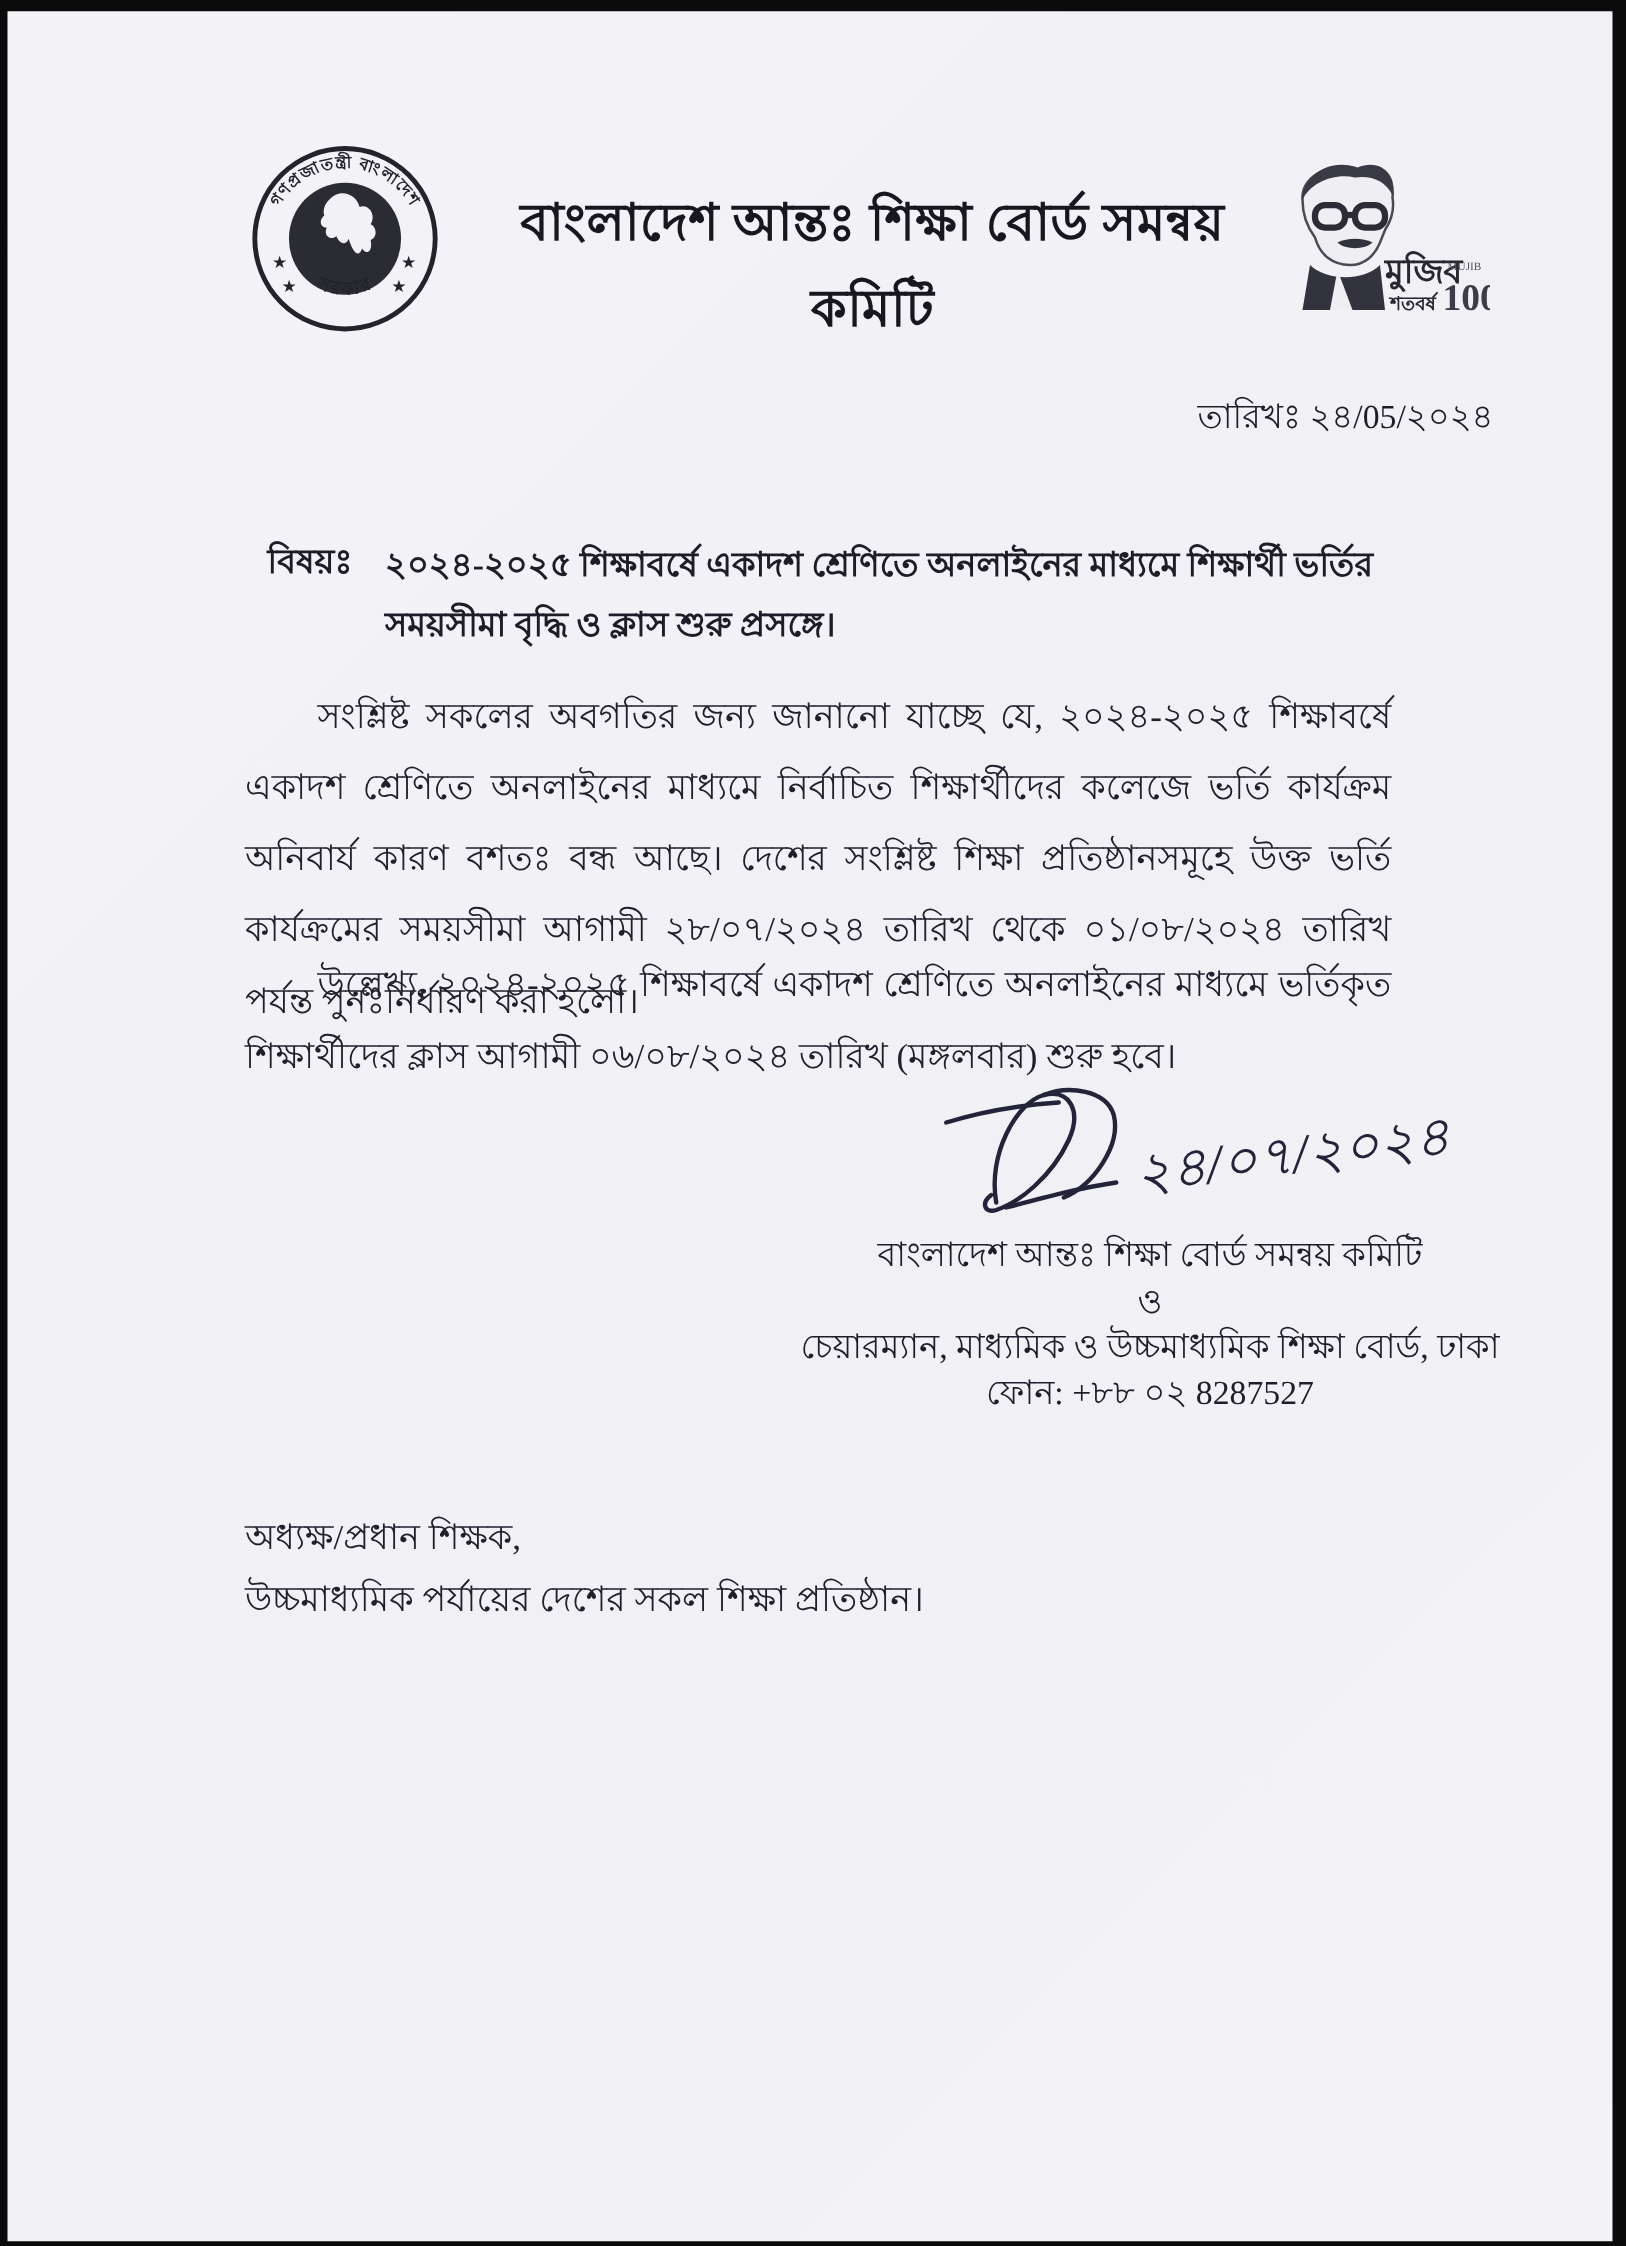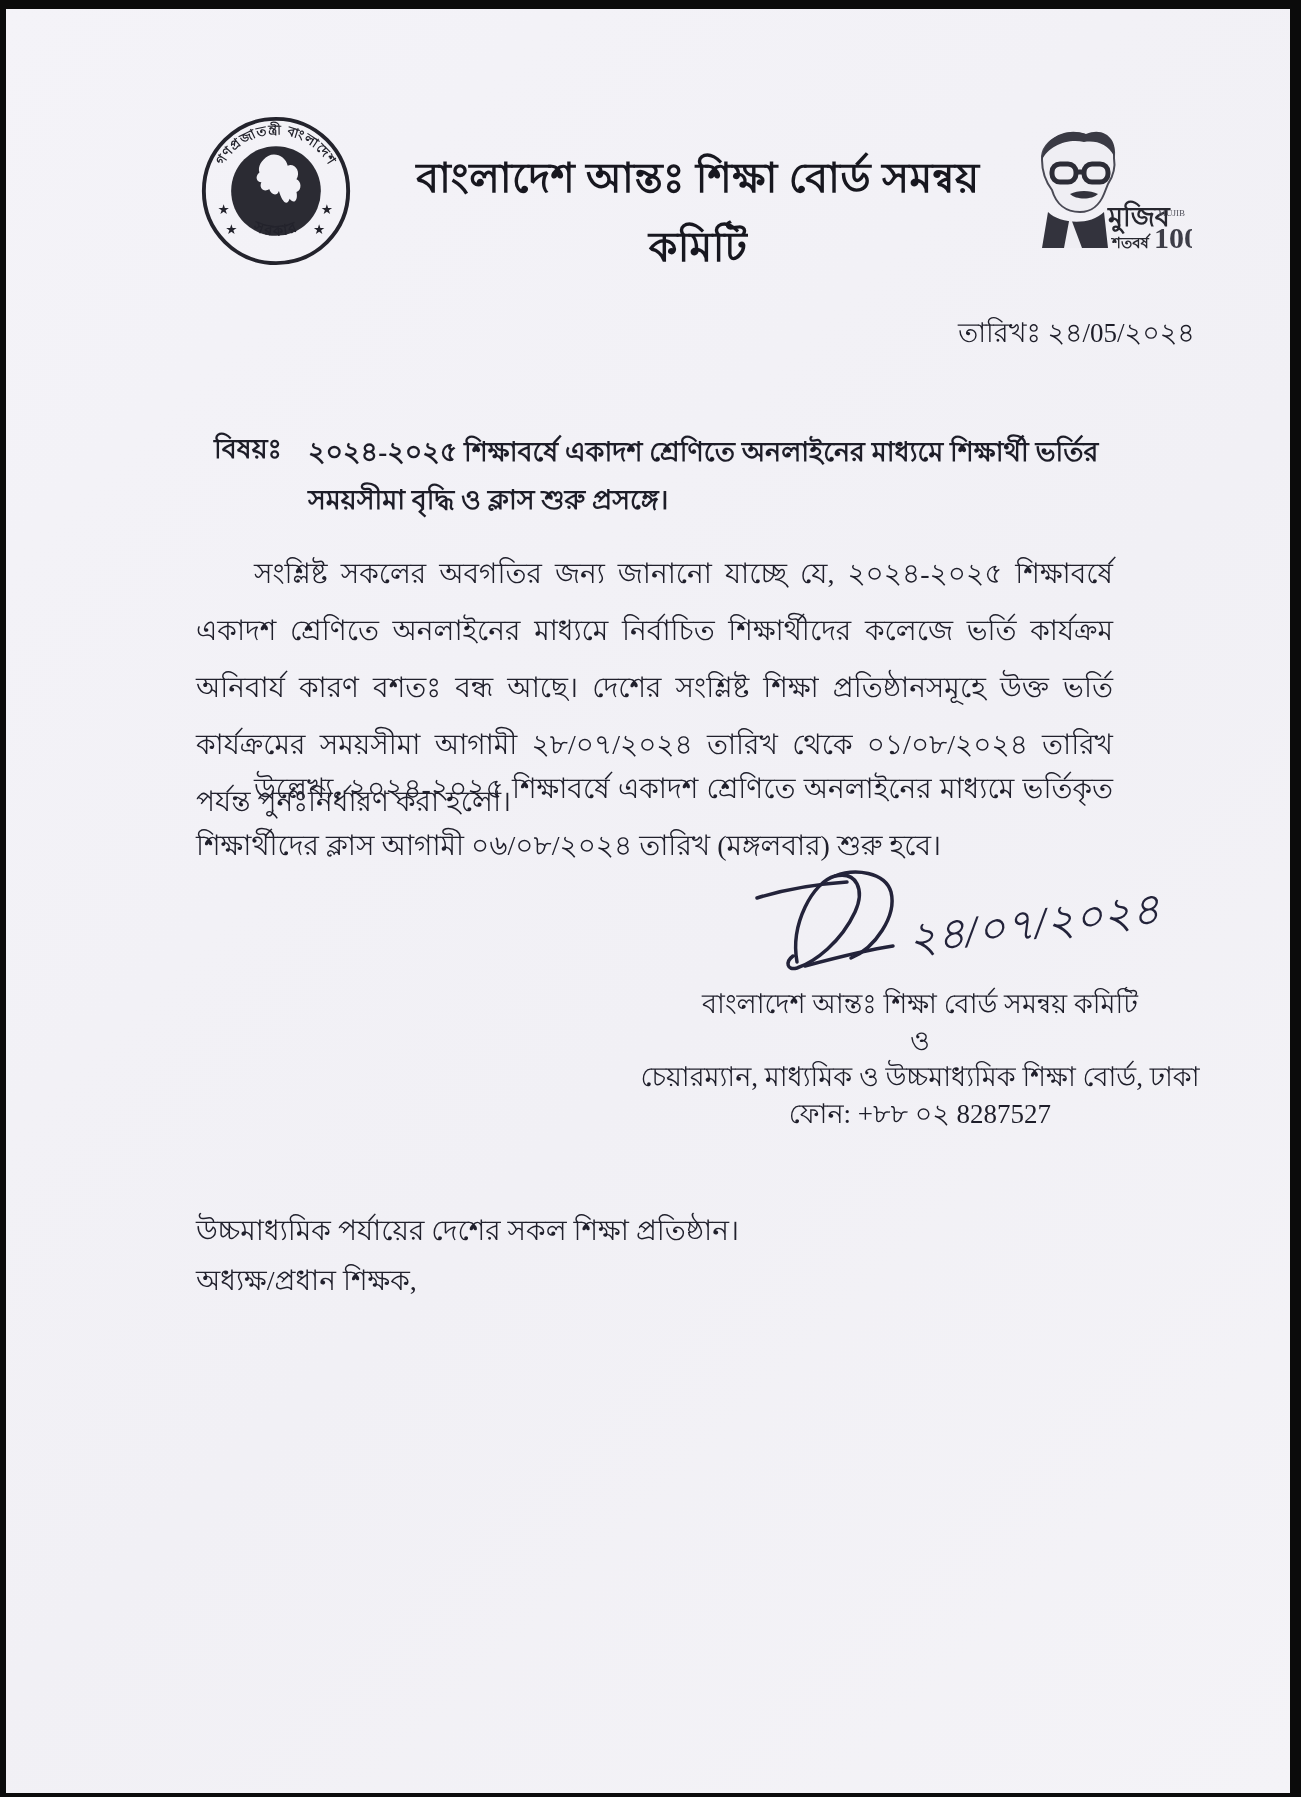--- a/index.html
+++ b/index.html
@@ -120,17 +120,17 @@
   </svg>
 
   <div class="abs sig-block">
     <div>বাংলাদেশ আন্তঃ শিক্ষা বোর্ড সমন্বয় কমিটি</div>
     <div>ও</div>
     <div>চেয়ারম্যান, মাধ্যমিক ও উচ্চমাধ্যমিক শিক্ষা বোর্ড, ঢাকা</div>
     <div>ফোন: +৮৮ ০২ 8287527</div>
   </div>
 
   <div class="abs recipient">
+    <div>অধ্যক্ষ/প্রধান শিক্ষক,</div>
     <div>উচ্চমাধ্যমিক পর্যায়ের দেশের সকল শিক্ষা প্রতিষ্ঠান।</div>
-    <div>অধ্যক্ষ/প্রধান শিক্ষক,</div>
   </div>
 
 </div>
 
 </body></html>

